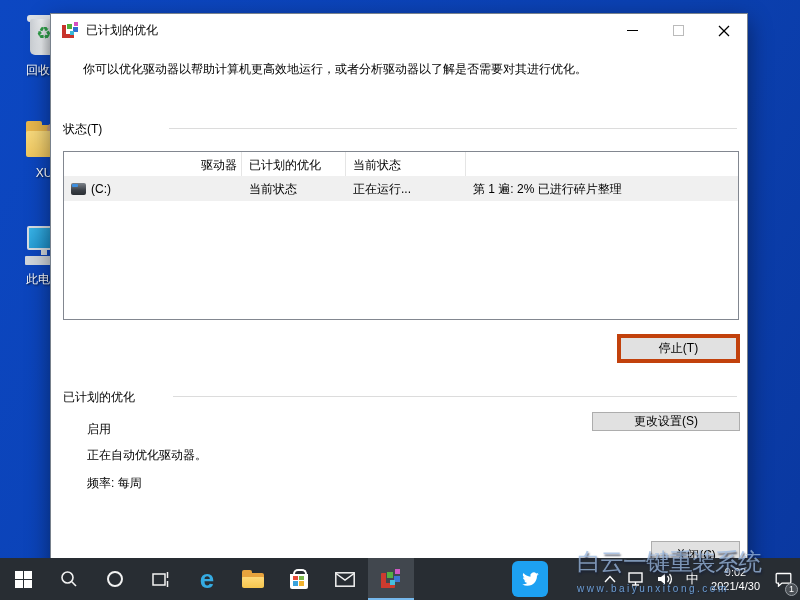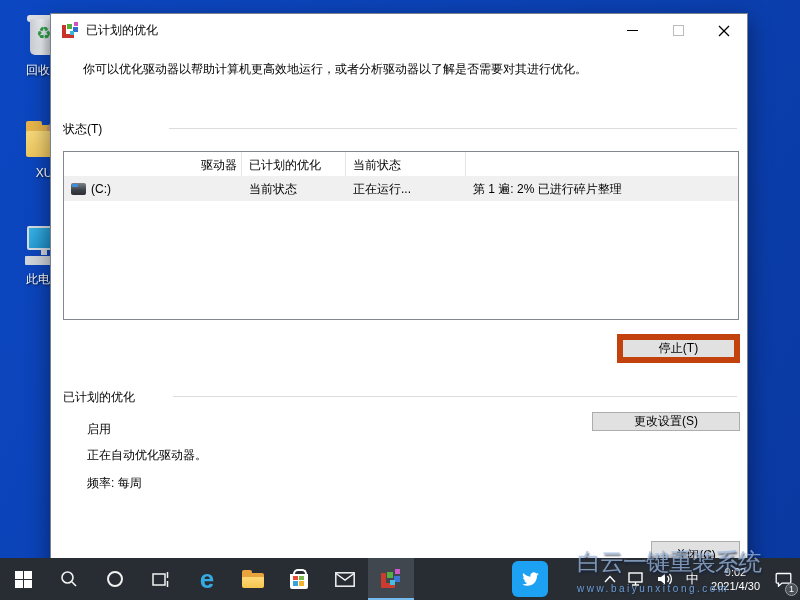--- a/index.html
+++ b/index.html
@@ -51,21 +51,21 @@
   .th:nth-child(1){ width:178px;text-align:right; } .th:nth-child(2){ width:104px; } .th:nth-child(3){ width:120px; } .th:nth-child(4){ flex:1; border-right:none; }
   .tbl-row { display:flex; height:24px; background:#f0f0f0; align-items:center; cursor:default; }
   .td { padding:0 4px 0 7px; }
   .td:nth-child(1){ width:178px; display:flex; align-items:center; gap:5px; }
   .td:nth-child(2){ width:104px; } .td:nth-child(3){ width:120px; } .td:nth-child(4){ flex:1; }
   .drv-ico { width:15px; height:12px; position:relative; background:linear-gradient(#7d838a,#3c4148 60%,#2a2e33); border-radius:2px; flex:0 0 auto; }
   .drv-ico:before { content:""; position:absolute; left:1px; top:1px; width:6px; height:3px; background:#3d8fe0; border-radius:1px; }
 
   .btn { position:absolute; background:#e1e1e1; border:1px solid #adadad; font-size:12px; text-align:center;
          font-family:inherit; cursor:pointer; color:#000; }
-  .btn-default { border:6px solid #c2410c; }
+  .btn-default { border:4px solid #c2410c; }
 
   .sched-state { position:absolute; left:36px; font-weight:normal; }
   .sched-text  { position:absolute; left:36px; }
 
   
   .taskbar { position:absolute; left:0; top:558px; width:800px; height:42px; background:#282d33; z-index:10; display:flex; align-items:stretch; }
   .tb-cell { width:46px; display:flex; align-items:center; justify-content:center; cursor:pointer; position:relative; }
   .tb-cell.active { background:#41474e; box-shadow:inset 0 -2px 0 #76b9ed; }
   .start-grid { width:17px; height:17px; display:grid; grid-template-columns:8px 8px; grid-template-rows:8px 8px; gap:1px; }
   .start-grid i { background:#fff; }

